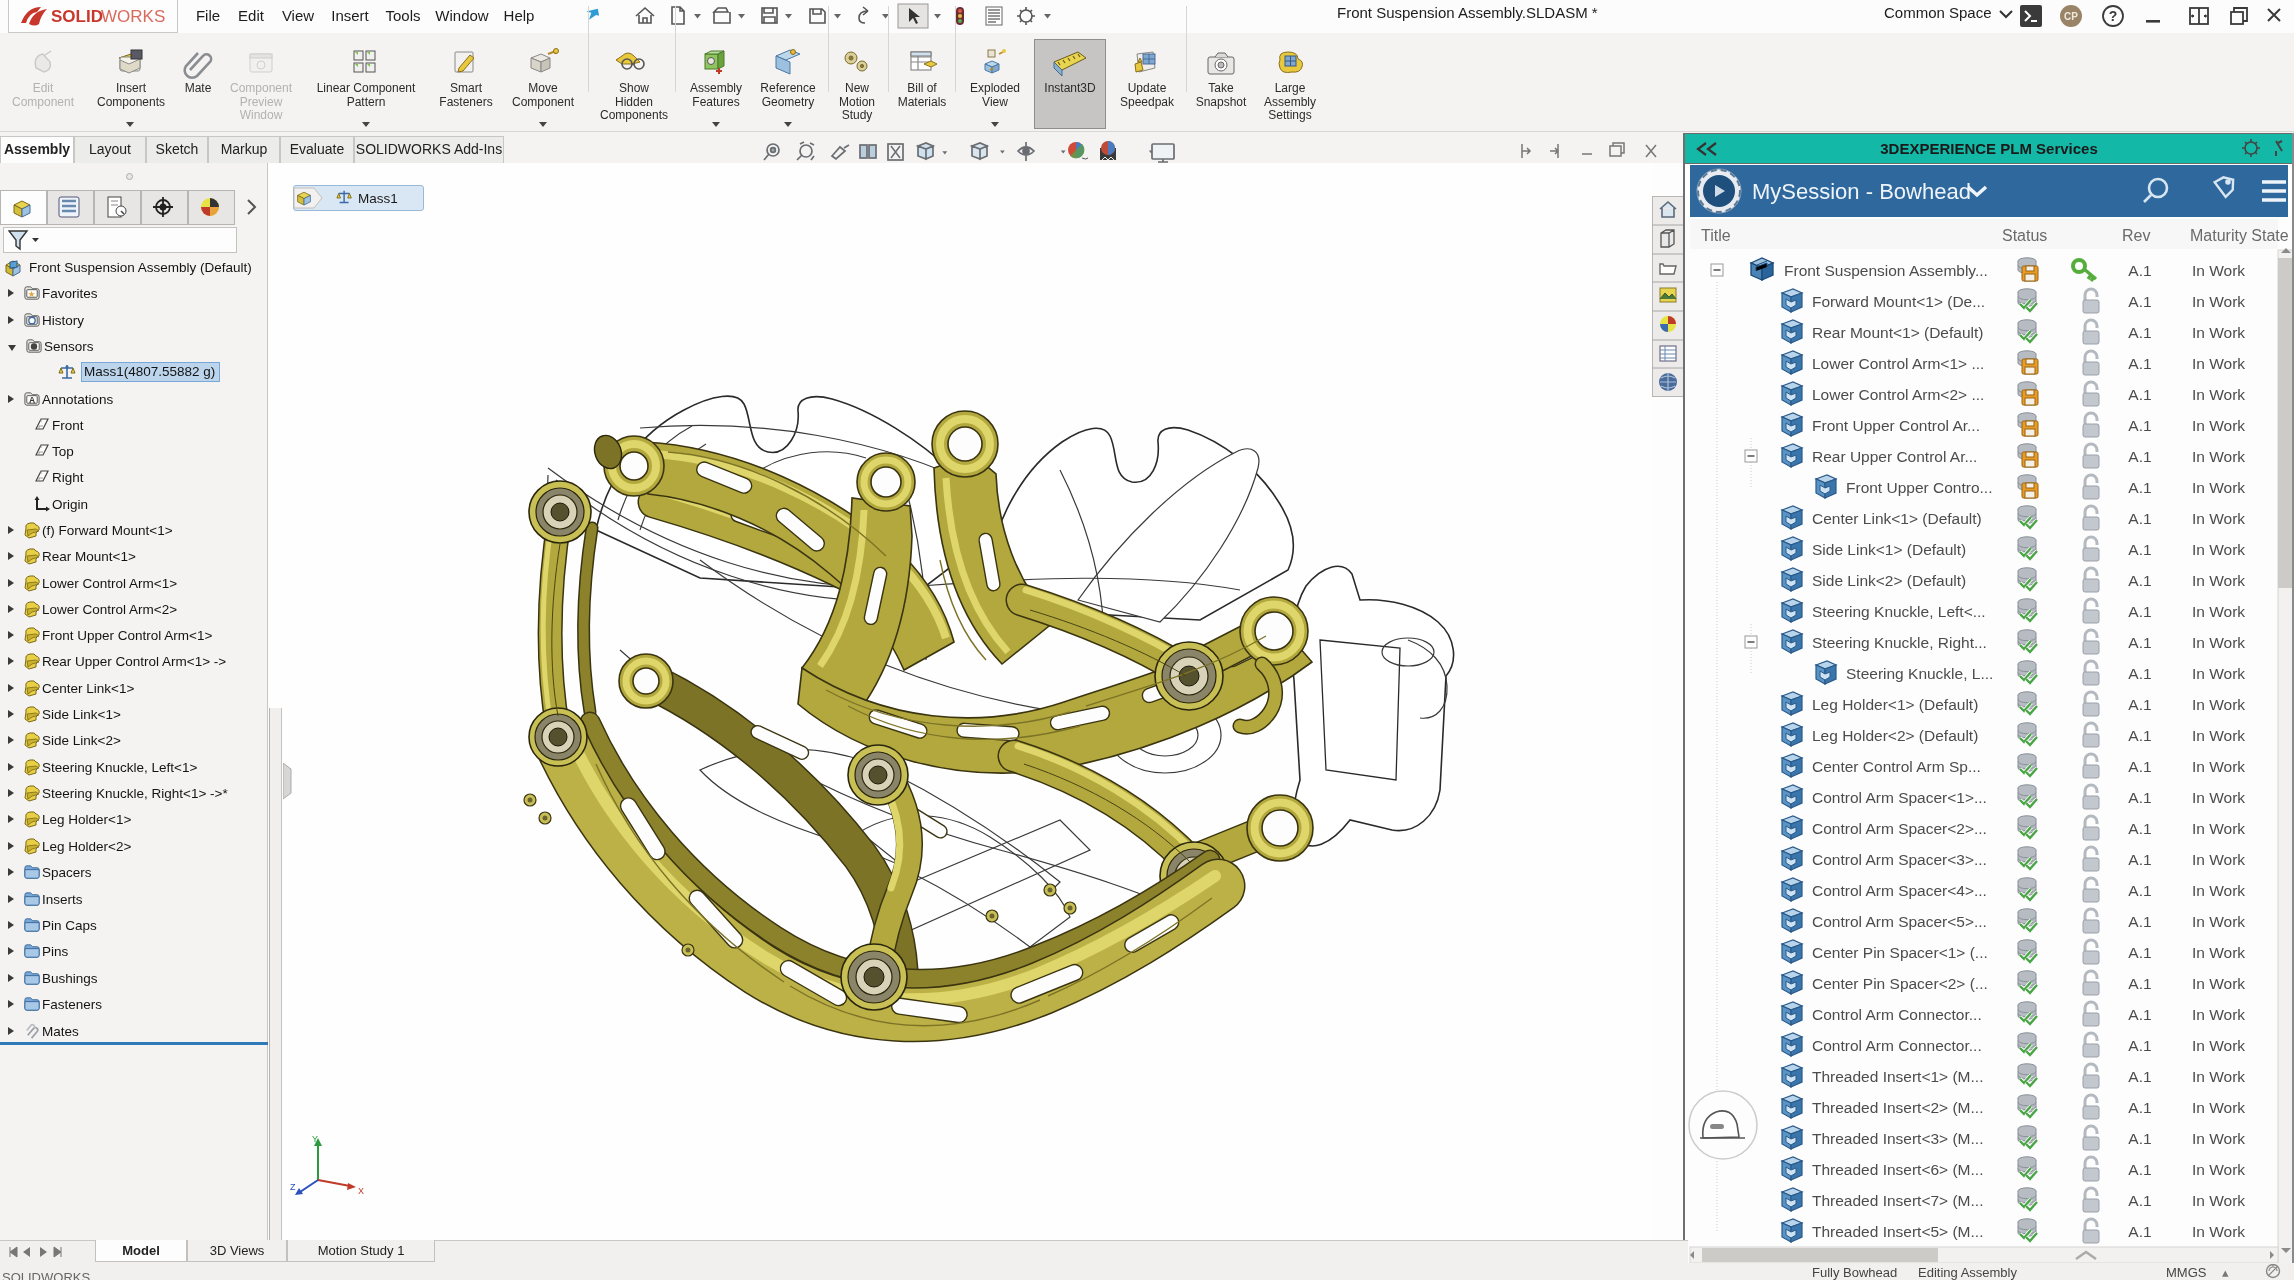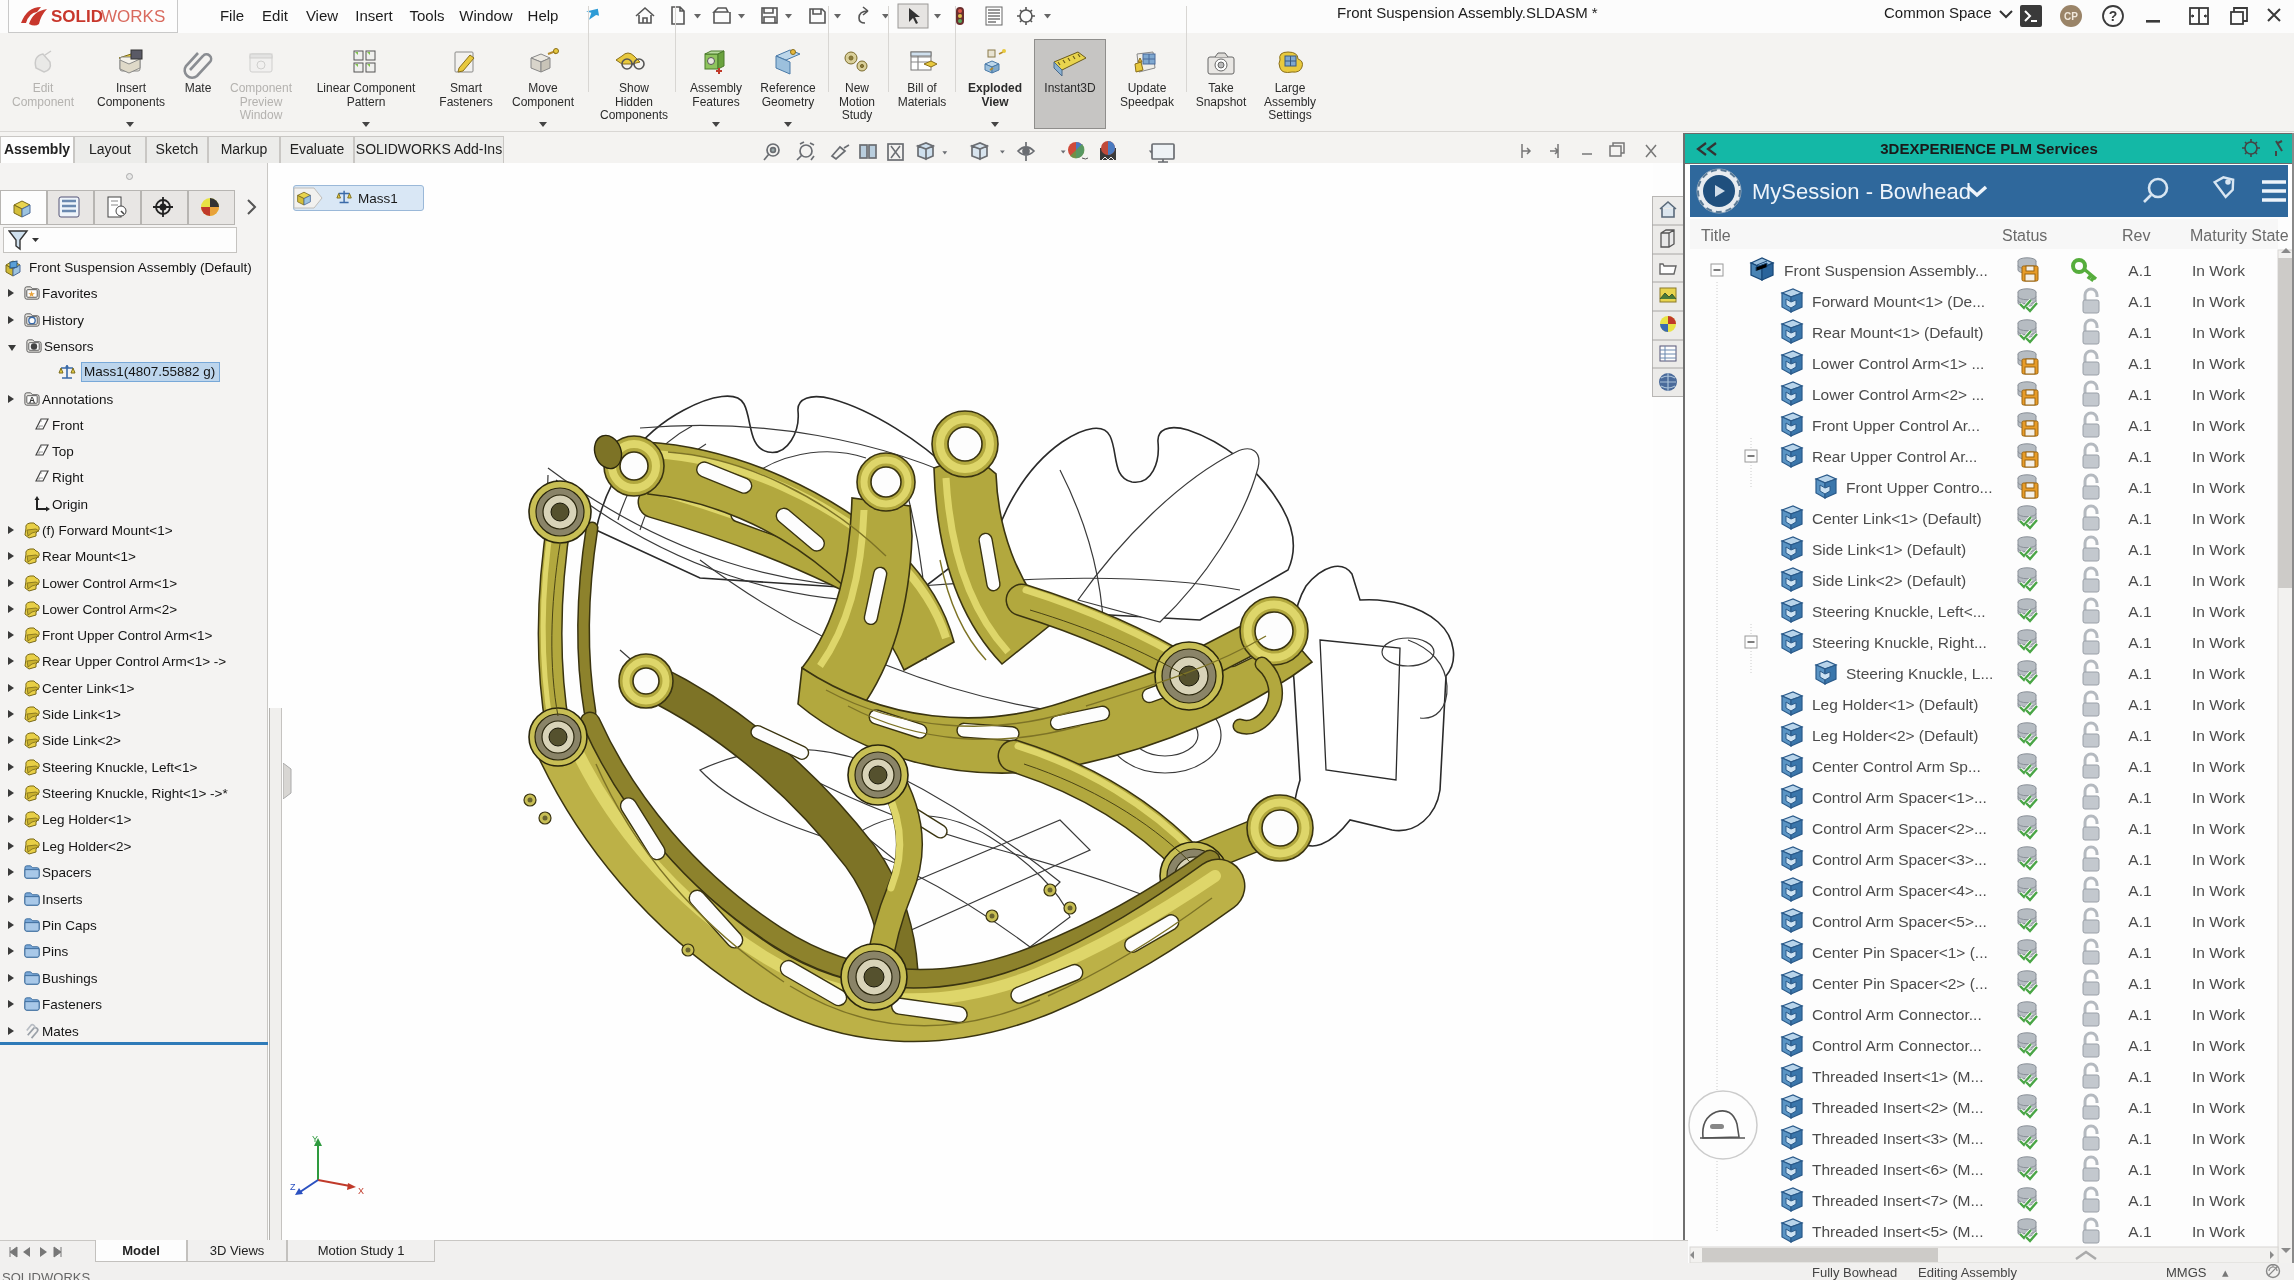--- a/index.html
+++ b/index.html
@@ -45,21 +45,21 @@
 <div id="root">
   <div class="abs" id="titlebar"></div>
   <div class="abs" id="swlogo">
     <svg width="160" height="26" viewBox="0 0 160 26">
       <path d="M4 20 Q10 4 24 4 L20 9 Q12 10 9 20 Z" fill="#c8372c"></path>
       <path d="M12 21 Q16 8 30 6 Q24 12 22 21 Q18 24 12 21 Z" fill="#c8372c"></path>
       <text x="34" y="19" font-size="17" font-weight="bold" fill="#c8372c" font-family="Liberation Sans">SOLID</text>
       <text x="84" y="19" font-size="17" fill="#d96a5e" font-family="Liberation Sans">WORKS</text>
     </svg>
   </div>
-  <div class="abs menu" style="left:211px; width:380px;">
+  <div class="abs menu" style="left:187px; width:380px;">
     <span style="width:42px;">File</span>
       <span style="width:44px;">Edit</span>
       <span style="width:50px;">View</span>
       <span style="width:54px;">Insert</span>
       <span style="width:52px;">Tools</span>
       <span style="width:66px;">Window</span>
       <span style="width:48px;">Help</span>
   </div>
   <svg class="abs" style="left:583px;top:4px;" width="20" height="22" viewBox="0 0 20 22">
       <path d="M11 3 L16 8 L13 9 L10 17 L8 10 L3 12 Z" fill="#2e9bd6" transform="rotate(35 10 10)"></path>
@@ -252,21 +252,21 @@
   <div class="tbtn" style="left:172px;top:82px;width:52px;">Mate</div>
   <div class="tbtn dis" style="left:218px;top:82px;width:86px;">Component<br>Preview<br>Window</div>
   <div class="tbtn" style="left:296px;top:82px;width:140px;">Linear Component<br>Pattern</div>
   <div class="tbtn" style="left:430px;top:82px;width:72px;">Smart<br>Fasteners</div>
   <div class="tbtn" style="left:500px;top:82px;width:86px;">Move<br>Component</div>
   <div class="tbtn" style="left:596px;top:82px;width:76px;">Show<br>Hidden<br>Components</div>
   <div class="tbtn" style="left:680px;top:82px;width:72px;">Assembly<br>Features</div>
   <div class="tbtn" style="left:752px;top:82px;width:72px;">Reference<br>Geometry</div>
   <div class="tbtn" style="left:832px;top:82px;width:50px;">New<br>Motion<br>Study</div>
   <div class="tbtn" style="left:892px;top:82px;width:60px;">Bill of<br>Materials</div>
-  <div class="tbtn" style="left:962px;top:82px;width:66px;font-weight:bold;">Exploded<br>View</div>
+  <div class="tbtn" style="left:962px;top:82px;width:66px;">Exploded<br>View</div>
   <div class="tbtn" style="left:1036px;top:82px;width:68px;">Instant3D</div>
   <div class="tbtn" style="left:1114px;top:82px;width:66px;">Update<br>Speedpak</div>
   <div class="tbtn" style="left:1190px;top:82px;width:62px;">Take<br>Snapshot</div>
   <div class="tbtn" style="left:1254px;top:82px;width:72px;">Large<br>Assembly<br>Settings</div>
   <svg class="abs" style="left:0;top:118px;" width="1340" height="12" viewBox="0 0 1340 12" fill="#444">
     <path d="M126 4 l8 0 -4 5 Z M362 4 l8 0 -4 5 Z M539 4 l8 0 -4 5 Z M712 4 l8 0 -4 5 Z M784 4 l8 0 -4 5 Z M991 4 l8 0 -4 5 Z"></path>
   </svg>
   <div class="abs" id="tabrow"></div>
   <div class="doctab active" style="left:0px;width:74px;">Assembly</div>
   <div class="doctab" style="left:74px;width:72px;">Layout</div>

